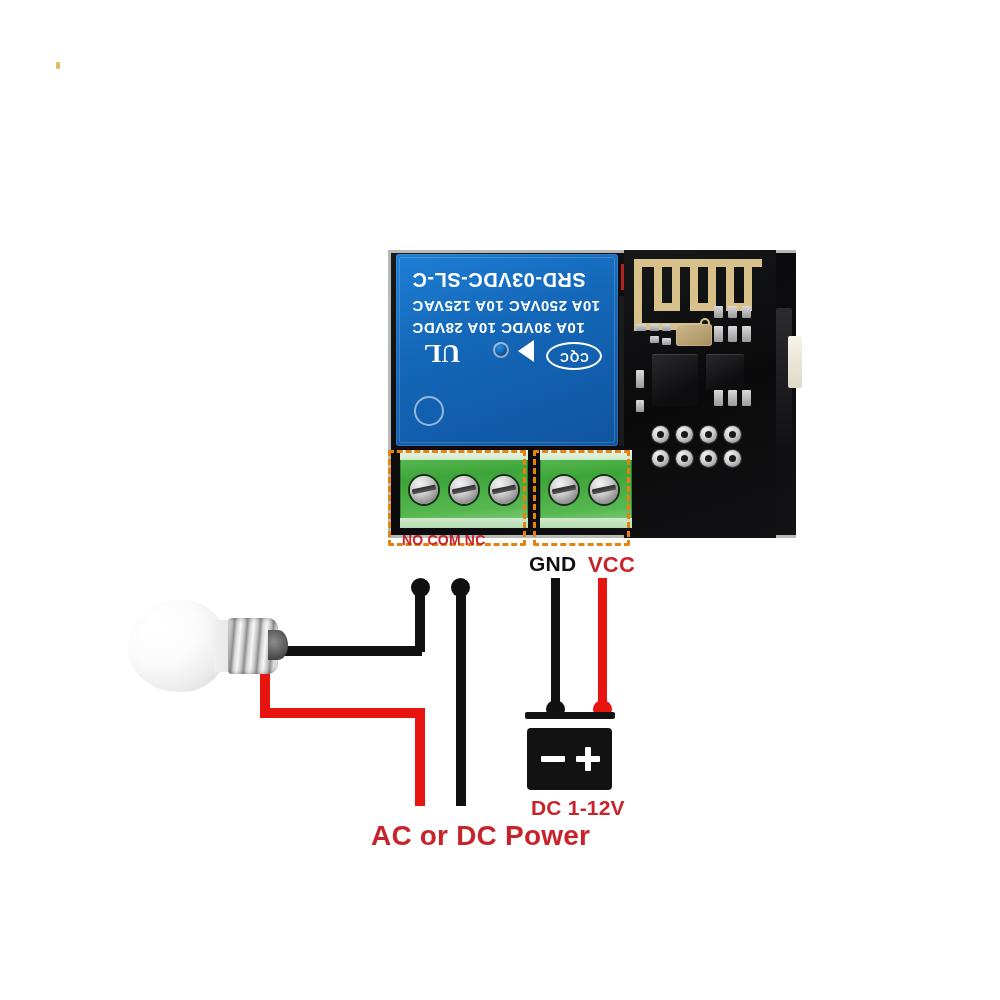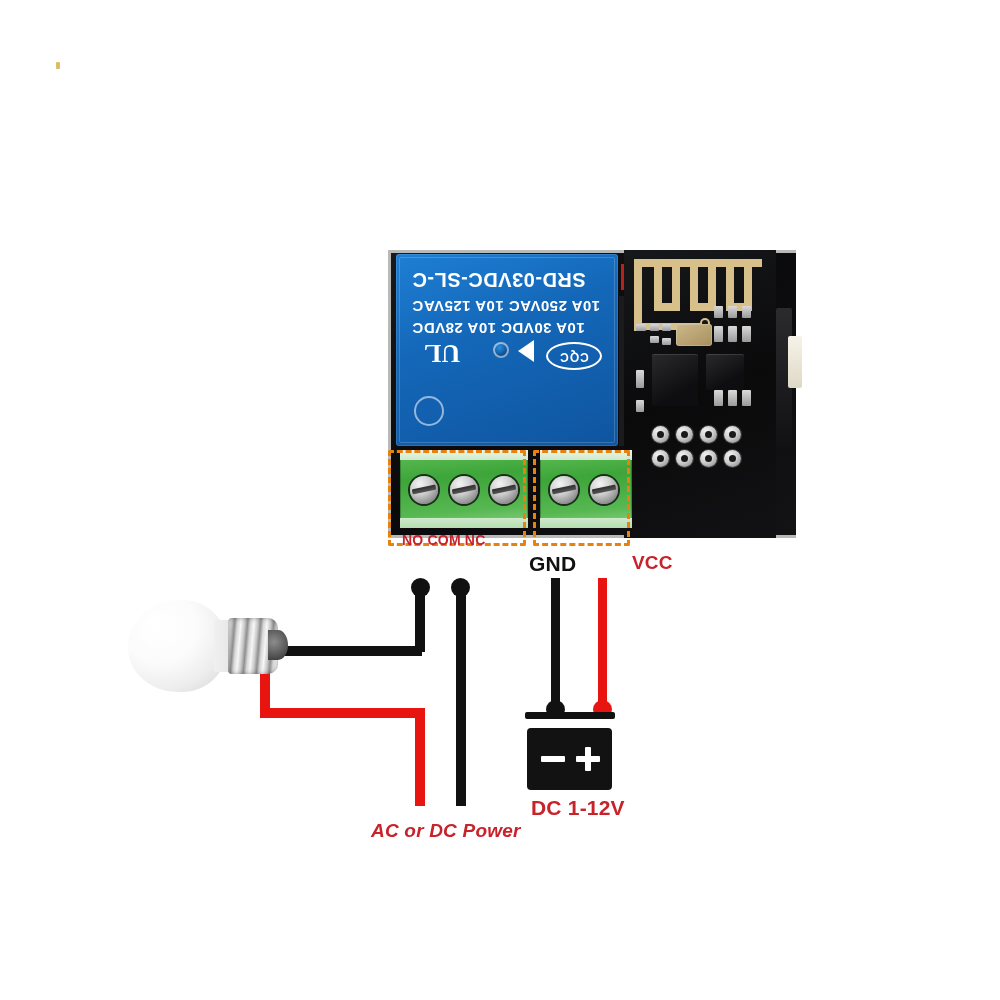--- a/index.html
+++ b/index.html
@@ -392,22 +392,22 @@
           <div class="screw-slot"></div>
         </div>
     </div>
   </div>
 
   <div class="hl" style="left:388px;top:450px;width:138px;height:96px;"></div>
   <div class="hl" style="left:533px;top:450px;width:97px;height:96px;"></div>
 
   <div class="lbl lbl-red" style="left:402px;top:532px;font-size:14px;text-align:center;">NO COM NC</div>
   <div class="lbl lbl-black" style="left:529px;top:552px;font-size:21px;">GND</div>
-  <div class="lbl lbl-red" style="left:588px;top:552px;font-size:19px;margin-left:44px;">VCC</div>
-  <div class="lbl lbl-red" style="left:371px;top:820px;font-size:19px;font-style:italic;">AC or DC Power</div>
+  <div class="lbl lbl-red" style="left:588px;top:552px;font-size:22px;">VCC</div>
+  <div class="lbl lbl-red" style="left:371px;top:820px;font-size:28px;">AC or DC Power</div>
   <div class="lbl lbl-red" style="left:531px;top:796px;font-size:21px;">DC 1-12V</div>
 
   <div class="dot" style="left:411px;top:578px;width:19px;height:19px;"></div>
   <div class="wire-v" style="left:415px;top:586px;width:10px;height:66px;"></div>
   <div class="wire-h" style="left:262px;top:646px;width:160px;height:10px;"></div>
 
   <div class="dot" style="left:451px;top:578px;width:19px;height:19px;"></div>
   <div class="wire-v" style="left:456px;top:586px;width:10px;height:220px;"></div>
 
   <div class="wire-v wire-red" style="left:260px;top:655px;width:10px;height:62px;"></div>

